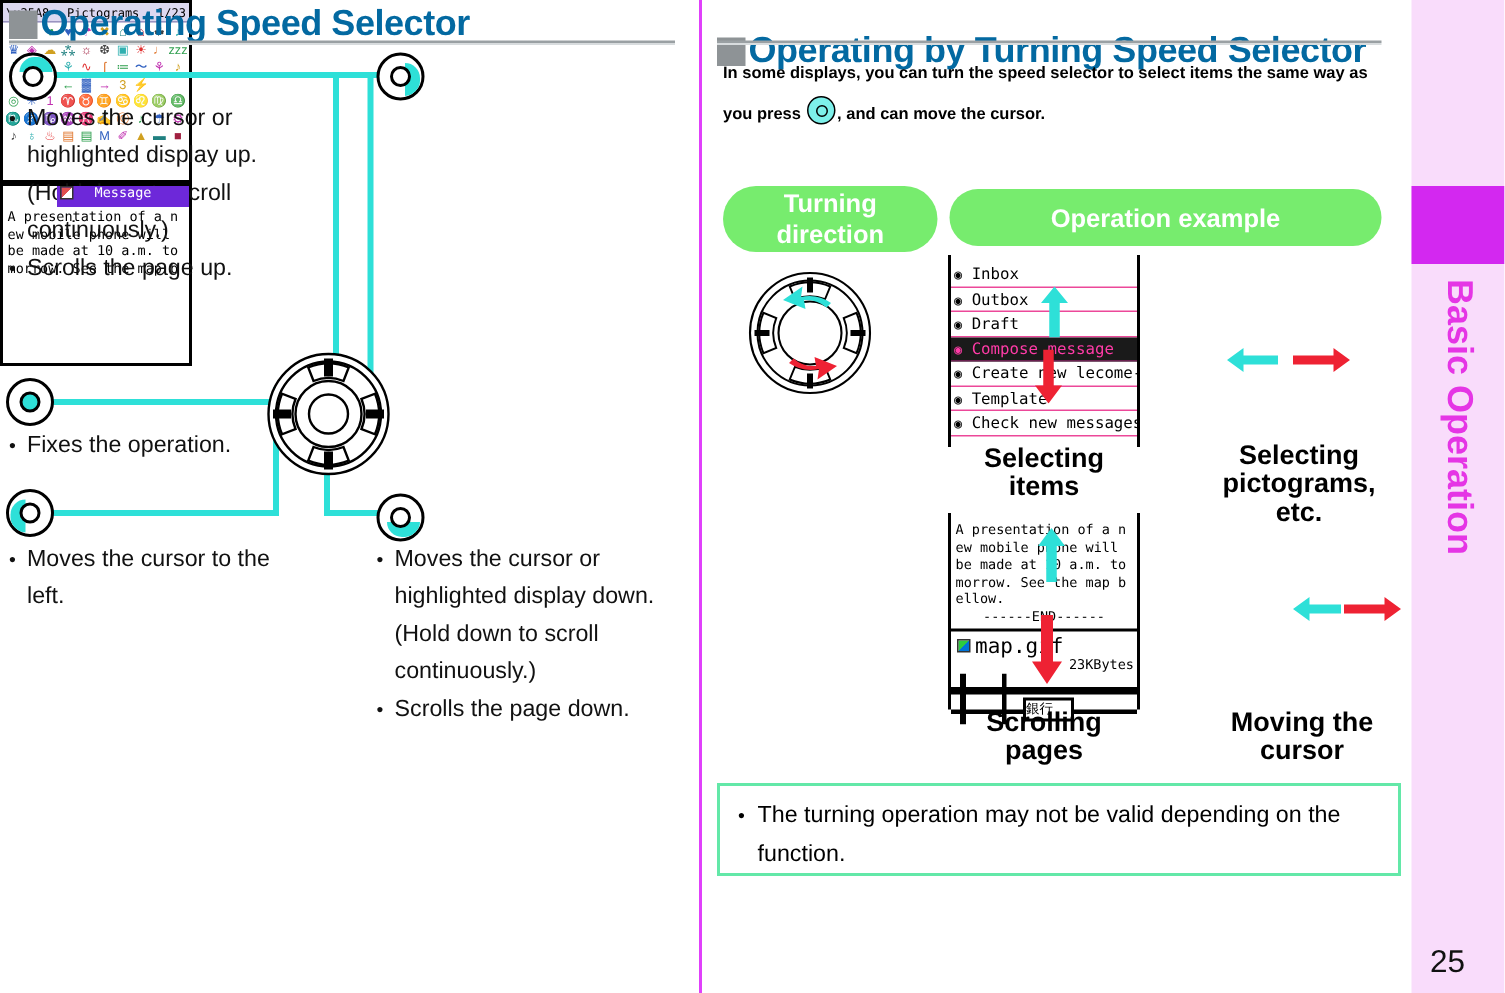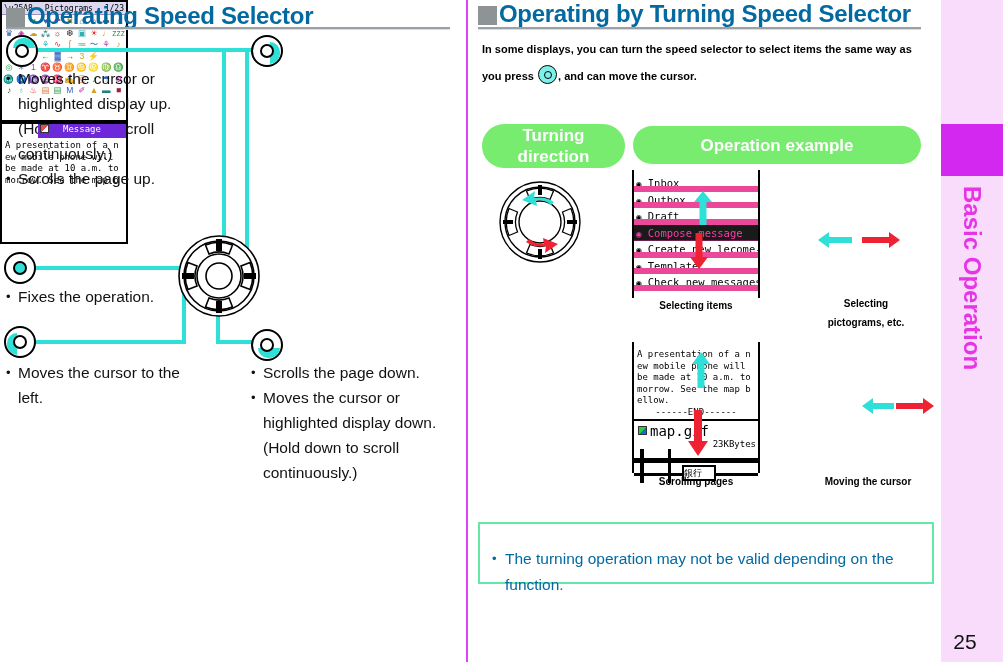--- a/index.html
+++ b/index.html
@@ -98,36 +98,36 @@
     position: absolute; background: #77ec6e; border-radius: 24px;
     color: #ffffff; font-weight: bold; text-align: center;
     display: flex; align-items: center; justify-content: center;
     line-height: 21px;
   }
   #pill-turning { left: 14px; top: 124px; width: 143px; height: 44px; font-size: 17px; }
   #pill-example { left: 165px; top: 126px; width: 288px; height: 38px; font-size: 17px; }
 
   .caption {
     position: absolute; text-align: center;
-    font-size: 10px; font-weight: bold; color: #000; line-height: 19px;
+    font-size: 18px; font-weight: bold; color: #000; line-height: 19px;
   }
 
   
   .screen {
     position: absolute; background: #fff;
     border-left: 2px solid #000; border-right: 2px solid #000;
   }
   .screen .tick { position: absolute; width: 2px; height: 6px; background: #000; }
 
   
   #scr-menu { left: 632px; top: 175px; width: 128px; height: 118px; }
   .menu-row {
     height: 16.5px; font-family: "DejaVu Sans Mono", monospace;
     font-size: 10.5px; line-height: 16.5px; color: #000;
-    border-bottom: 6px solid #ec4899;
+    border-bottom: 1px solid #ec4899;
     white-space: nowrap; overflow: hidden; padding-left: 2px;
   }
   .menu-row .dot { color: #000; font-size: 9px; }
   .menu-row.sel { background: #1a1a1a; color: #ff3ba7; border-bottom: 1px solid #6b2050; }
   .menu-row.sel .dot { color: #ff3ba7; }
 
   
   #scr-picto { left: 802px; top: 172px; width: 128px; height: 122px;
                border: 2px solid #000; background: #fff; }
   .picto-bar {
@@ -164,22 +164,22 @@
     font-family: "DejaVu Sans Mono", monospace; font-size: 9px;
     display: flex; align-items: flex-start; justify-content: center; position: relative; margin-left: 36px;
   }
 
   
   .arrow { position: absolute; }
 
   .note-box {
     position: absolute; left: 478px; top: 522px; width: 456px; height: 62px;
     border: 2px solid #63e8a8; background: #fff;
-    font-size: 15.5px; color: #0369a1; line-height: 26px;
-    padding: 22px 12px;
+    font-size: 15.5px; color: #000000; line-height: 26px;
+    padding: 7px 12px;
   }
   .note-box .li { position: relative; padding-left: 13px; display: block; }
   .note-box .li::before { content: "\2022"; position: absolute; left: 0; top: 0; font-size: 13px; }
 
   
   #sidebar { position: absolute; left: 941px; top: 0; width: 62px; height: 662px; background: #f9dcfb; }
   #sidebar-tab { position: absolute; left: 941px; top: 124px; width: 62px; height: 52px; background: #d328f0; }
   #sidebar-label {
     position: absolute; left: 941px; top: 186px; width: 62px; height: 340px;
     display: flex; align-items: flex-start; justify-content: center;
@@ -274,30 +274,30 @@
       <span class="li">Moves the cursor to the left.</span>
     </div>
 
     <div class="key down" style="left:251px; top:329px;">
       <span class="ring-outer">
           <span class="hl"></span>
         </span>
         <span class="ring-inner"></span>
     </div>
     <div class="bullet-block" style="left:251px; top:360px; width:198px;">
+      <span class="li">Moves the cursor or highlighted display down. (Hold down to scroll continuously.)</span>
       <span class="li">Scrolls the page down.</span>
-      <span class="li">Moves the cursor or highlighted display down. (Hold down to scroll continuously.)</span>
     </div>
   </div>
 
   <div class="col-divider"></div>
 
   <div id="right-col">
 
-    <div class="sect-head" style="left:10px; top:0;">
+    <div class="sect-head" style="left:10px; top:20px;">
       <span class="marker"></span><span class="htext">Operating by Turning Speed Selector</span>
     </div>
     <div class="sect-rule" style="left:10px; top:27px; width:443px;"></div>
 
     <div class="intro"><span>In some displays, you can turn the speed selector to select items the same way as you press </span><span class="inline-key"><span class="o"></span><span class="i"></span></span><span>, and can move the cursor.</span></div>
 
     <div class="pill" id="pill-turning">
       <div>
         <div>Turning</div>
         <div>direction</div>

